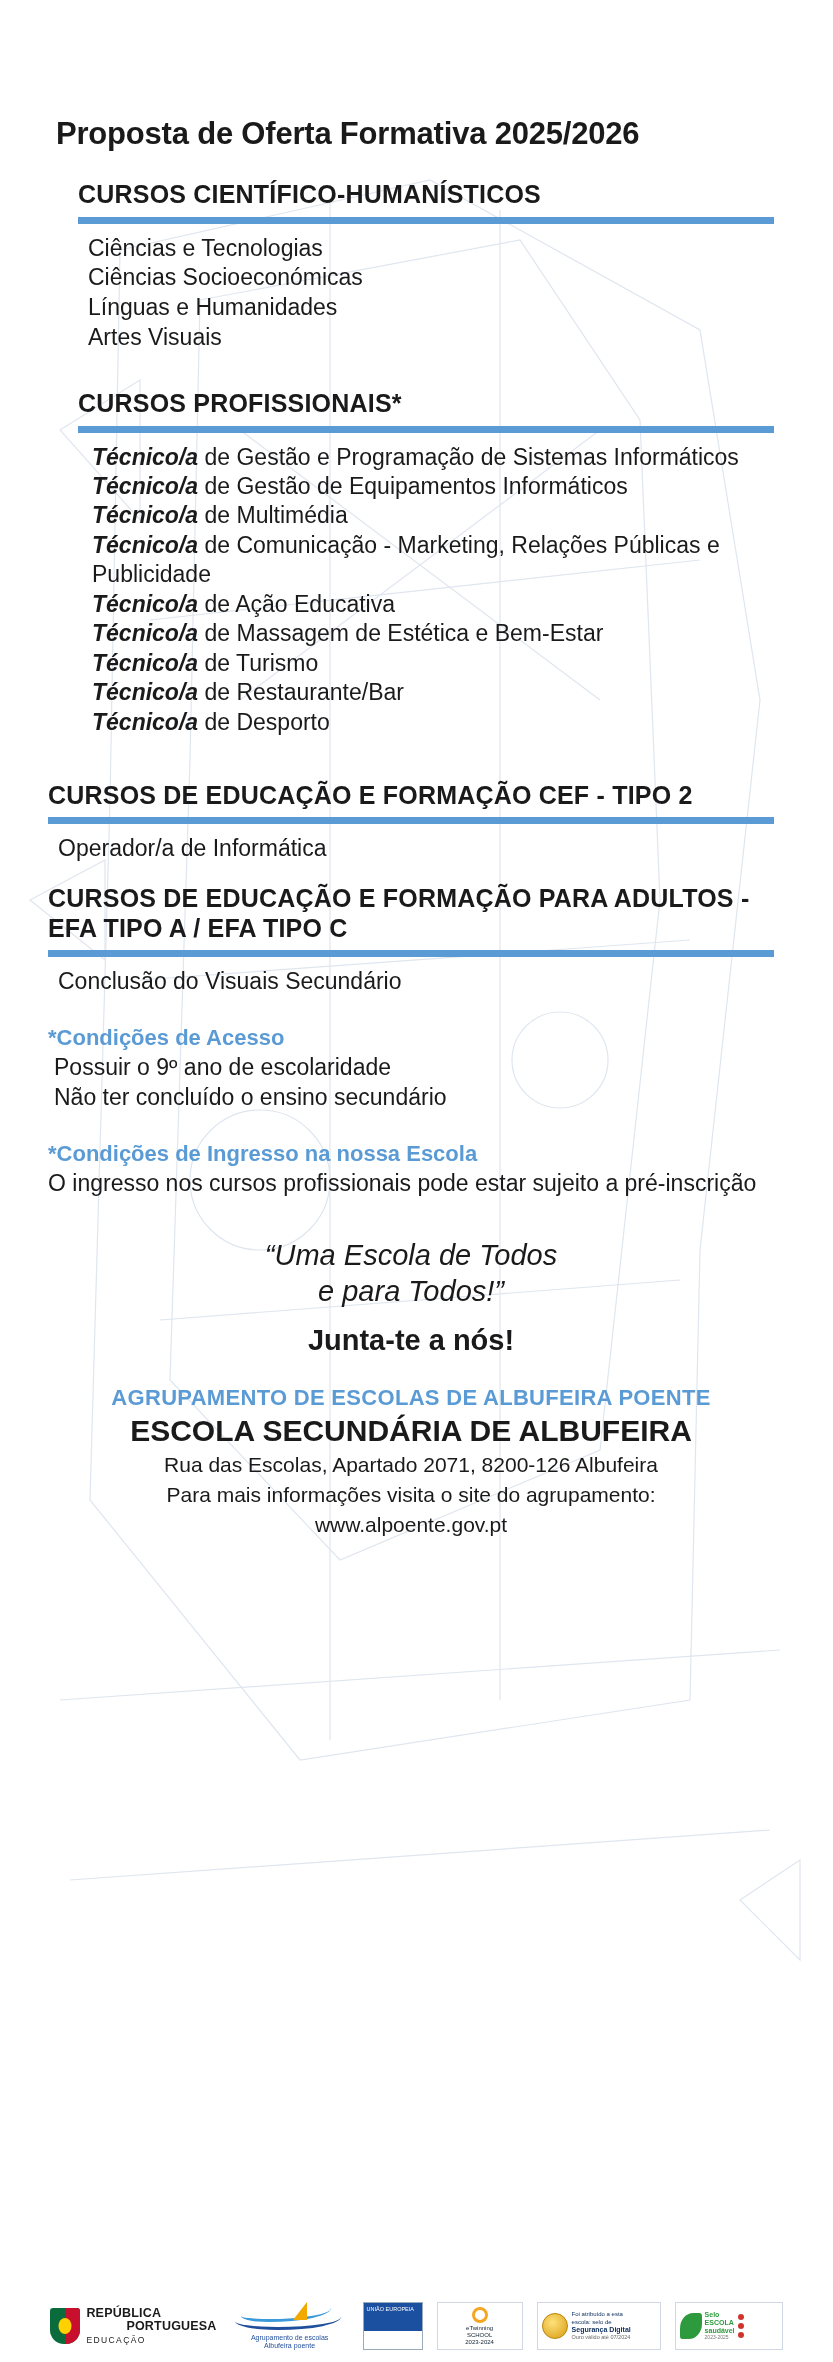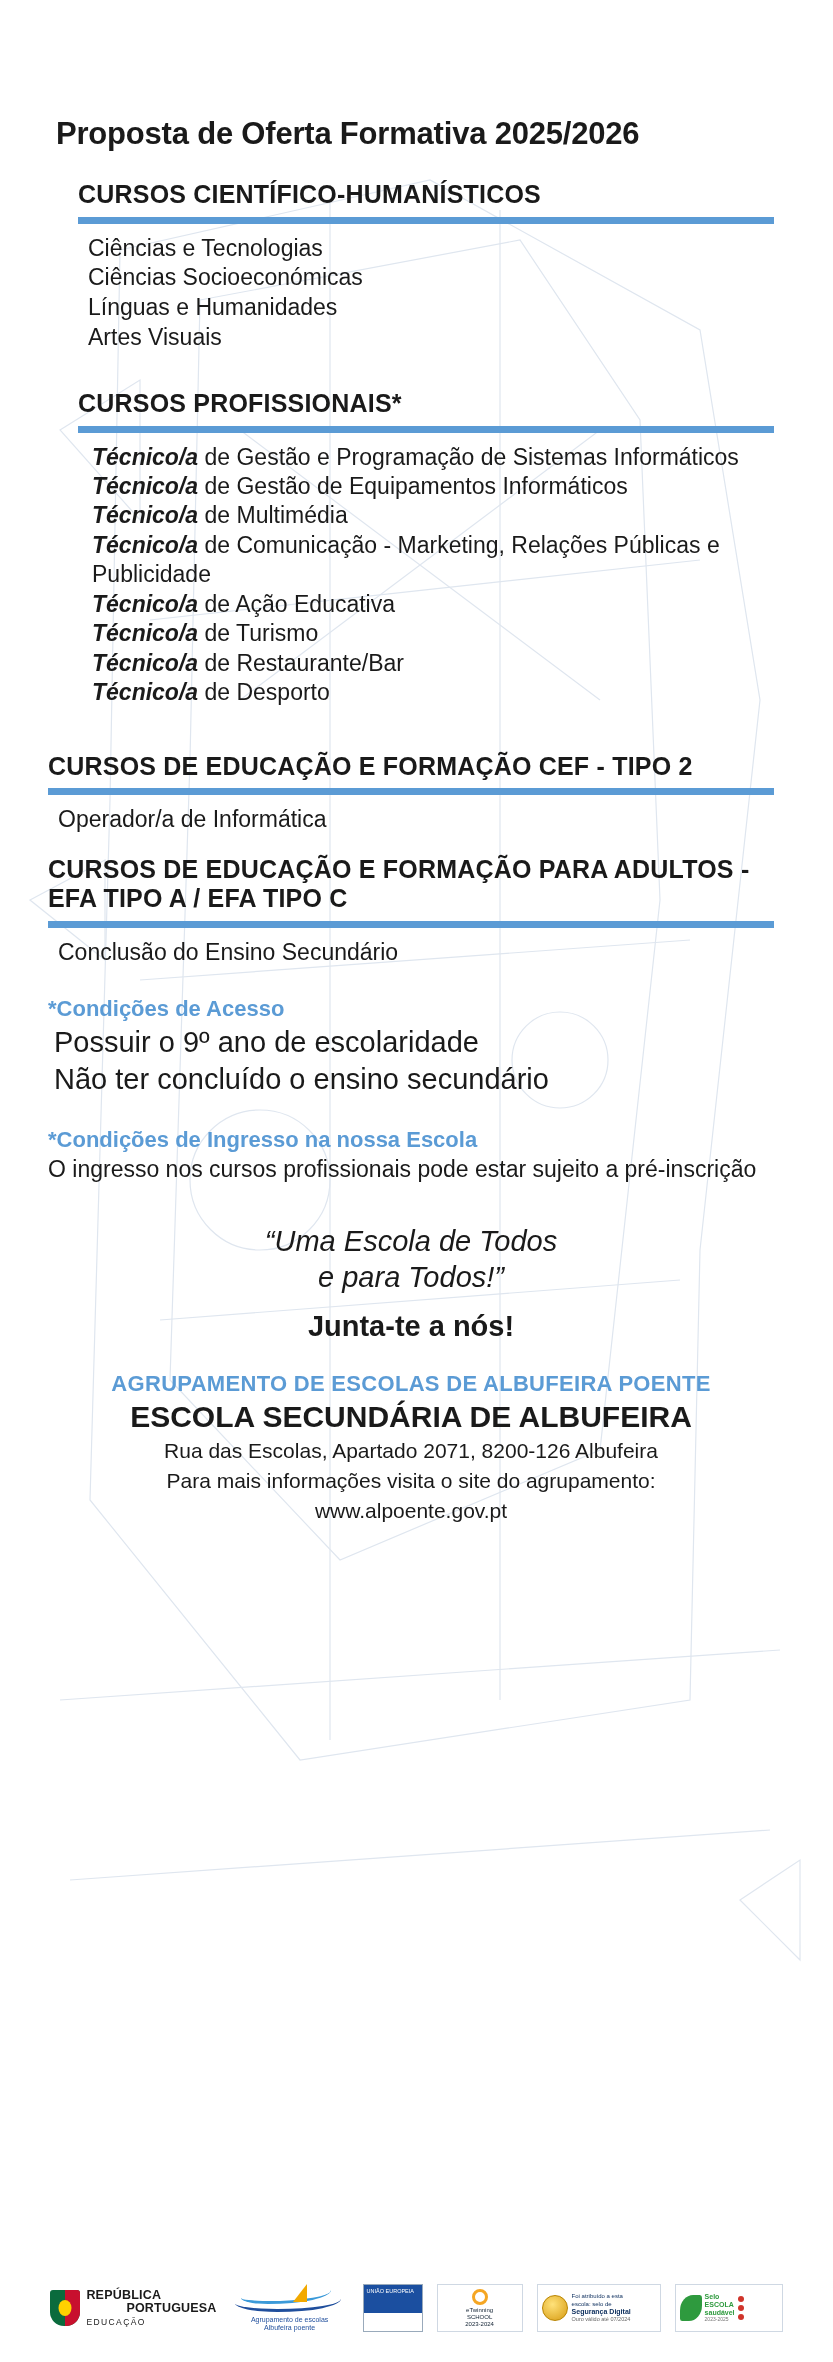--- a/index.html
+++ b/index.html
@@ -81,21 +81,21 @@
   .sp-36 { height: 36px; }
   .sp-44 { height: 44px; }
 
   .note-head {
     color: #5b9bd5;
     font-size: 22px;
     font-weight: bold;
     margin: 0 0 2px 0;
   }
   .note-line {
-    font-size: 29px;
+    font-size: 23px;
     line-height: 1.30;
     padding-left: 6px;
   }
   .note-body {
     font-size: 23px;
     line-height: 1.25;
   }
 
   .slogan {
     text-align: center;
@@ -129,21 +129,21 @@
   .footer .addr {
     font-size: 21px;
     margin-top: 3px;
     line-height: 1.3;
   }
 
   
   .logos {
     position: absolute;
     left: 0;
-    bottom: 26px;
+    bottom: 8px;
     width: 833px;
     display: flex;
     align-items: center;
     justify-content: center;
     gap: 14px;
     z-index: 3;
   }
   .logo-box {
     display: flex;
     align-items: center;
@@ -324,20 +324,21 @@
 
   <div class="section">
     <div class="section-head">CURSOS PROFISSIONAIS*</div>
     <div class="rule"></div>
     <ul class="prof-list">
       <li><b>Técnico/a</b><span> de Gestão e Programação de Sistemas Informáticos</span></li>
       <li><b>Técnico/a</b><span> de Gestão de Equipamentos Informáticos</span></li>
       <li><b>Técnico/a</b><span> de Multimédia</span></li>
       <li><b>Técnico/a</b><span> de Comunicação - Marketing, Relações Públicas e Publicidade</span></li>
       <li><b>Técnico/a</b><span> de Ação Educativa</span></li>
+      <li><b>Técnico/a</b><span> de Massagem de Estética e Bem-Estar</span></li>
       <li><b>Técnico/a</b><span> de Turismo</span></li>
       <li><b>Técnico/a</b><span> de Restaurante/Bar</span></li>
       <li><b>Técnico/a</b><span> de Desporto</span></li>
     </ul>
   </div>
 
   <div class="sp-44"></div>
 
   <div>
     <div class="section-head">CURSOS DE EDUCAÇÃO E FORMAÇÃO CEF - TIPO 2</div>
@@ -346,21 +347,21 @@
       <li>Operador/a de Informática</li>
     </ul>
   </div>
 
   <div class="sp-20"></div>
 
   <div>
     <div class="section-head">CURSOS DE EDUCAÇÃO E FORMAÇÃO PARA ADULTOS - EFA TIPO A / EFA TIPO C</div>
     <div class="rule"></div>
     <ul class="course-list">
-      <li>Conclusão do Ensino Secundário</li>
+      <li>Conclusão do Visuais Secundário</li>
     </ul>
   </div>
 
   <div class="sp-28"></div>
 
   <div>
     <div class="note-head">*Condições de Acesso</div>
     <div class="note-line">Possuir o 9º ano de escolaridade</div>
     <div class="note-line">Não ter concluído o ensino secundário</div>
   </div>

